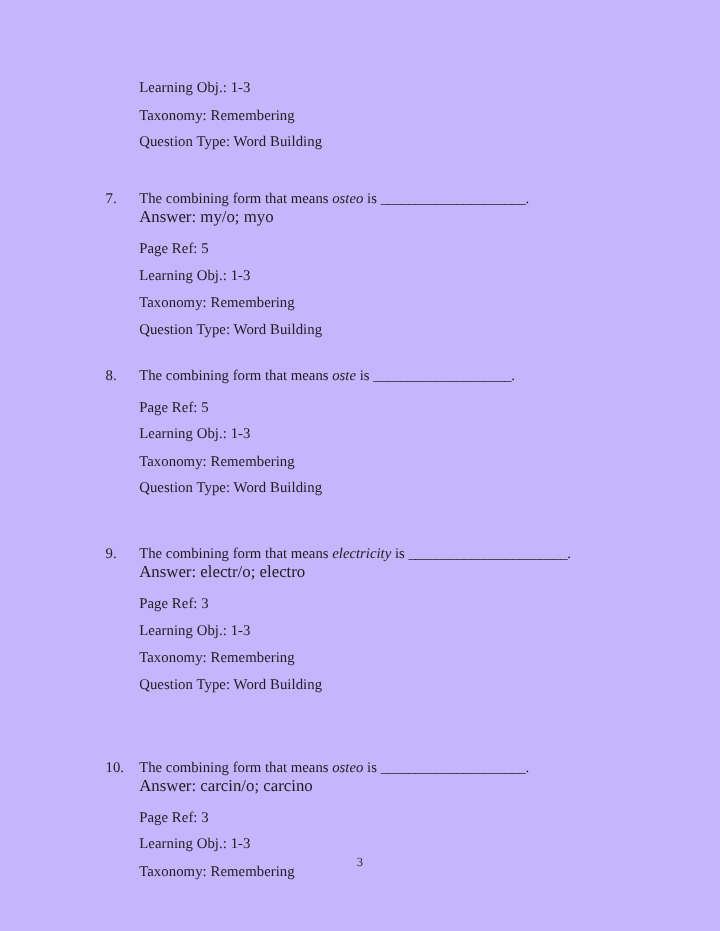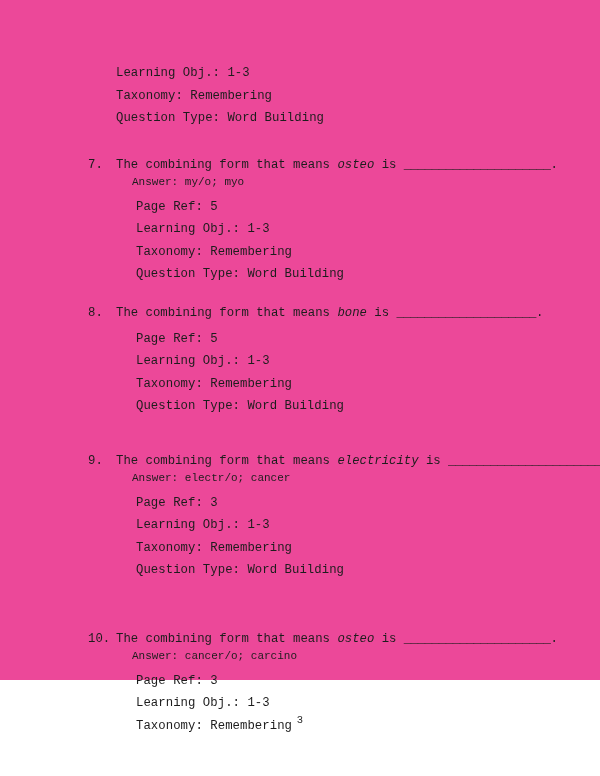--- a/index.html
+++ b/index.html
@@ -11,23 +11,22 @@
     height: 776px;
     background: #ffffff;
     font-family: "Liberation Serif", "DejaVu Serif", serif;
     color: #1a1a1a;
     overflow: hidden;
     position: relative;
   }
   .page {
     position: relative;
     width: 600px;
-    height: 680px;
-    background: #ec4899;
-    font-family: Liberation Mono, monospace;
+    height: 776px;
+    background: #c4b5fd;
   }
   .content {
     position: absolute;
     left: 0;
     top: 0;
     width: 600px;
   }
 
   
   .top-block {
@@ -71,29 +70,27 @@
     color: #1d1d1d;
   }
   .q-term {
     font-style: italic;
   }
   .q-blank {
     letter-spacing: -0.4px;
   }
   .q-answer {
     padding-left: 116px;
-    font-size: 11px;
+    font-size: 14px;
     line-height: 16px;
     color: #1d1d1d;
     white-space: nowrap;
-    margin-left: 16px;
   }
   .q-meta {
     padding-top: 6px;
-    margin-left: 20px;
   }
 
   
   .page-number {
     position: absolute;
     top: 714px;
     left: 0;
     width: 600px;
     text-align: center;
     font-size: 10.5px;
@@ -120,48 +117,48 @@
       <div class="q-meta">
         <div class="meta-line">Page Ref: 5</div>
         <div class="meta-line">Learning Obj.: 1-3</div>
         <div class="meta-line">Taxonomy: Remembering</div>
         <div class="meta-line">Question Type: Word Building</div>
       </div>
     </div>
 
     <div class="question" style="top:306px;">
       <div class="q-head">
-        <span class="q-num">8.</span><span>The combining form that means </span><span class="q-term">bone</span><span> is </span><span class="q-blank">____________________</span><span>.</span>
+        <span class="q-num">8.</span><span>The combining form that means </span><span class="q-term">oste</span><span> is </span><span class="q-blank">____________________</span><span>.</span>
       </div>
       <div class="q-meta">
         <div class="meta-line">Page Ref: 5</div>
         <div class="meta-line">Learning Obj.: 1-3</div>
         <div class="meta-line">Taxonomy: Remembering</div>
         <div class="meta-line">Question Type: Word Building</div>
       </div>
     </div>
 
     <div class="question" style="top:454px;">
       <div class="q-head">
         <span class="q-num">9.</span><span>The combining form that means </span><span class="q-term">electricity</span><span> is </span><span class="q-blank">_______________________</span><span>.</span>
       </div>
-      <div class="q-answer">Answer: electr/o; cancer</div>
+      <div class="q-answer">Answer: electr/o; electro</div>
       <div class="q-meta">
         <div class="meta-line">Page Ref: 3</div>
         <div class="meta-line">Learning Obj.: 1-3</div>
         <div class="meta-line">Taxonomy: Remembering</div>
         <div class="meta-line">Question Type: Word Building</div>
       </div>
     </div>
 
     <div class="question" style="top:632px;">
       <div class="q-head">
         <span class="q-num">10.</span><span>The combining form that means </span><span class="q-term">osteo</span><span> is </span><span class="q-blank">_____________________</span><span>.</span>
       </div>
-      <div class="q-answer">Answer: cancer/o; carcino</div>
+      <div class="q-answer">Answer: carcin/o; carcino</div>
       <div class="q-meta">
         <div class="meta-line">Page Ref: 3</div>
         <div class="meta-line">Learning Obj.: 1-3</div>
         <div class="meta-line">Taxonomy: Remembering</div>
       </div>
     </div>
 
     <div class="page-number">3</div>
 
   </div>

